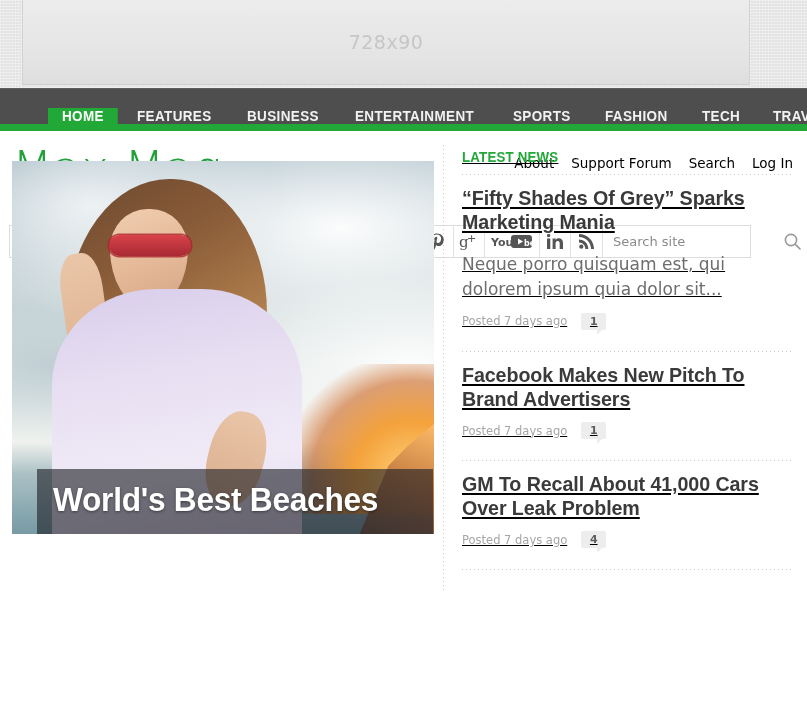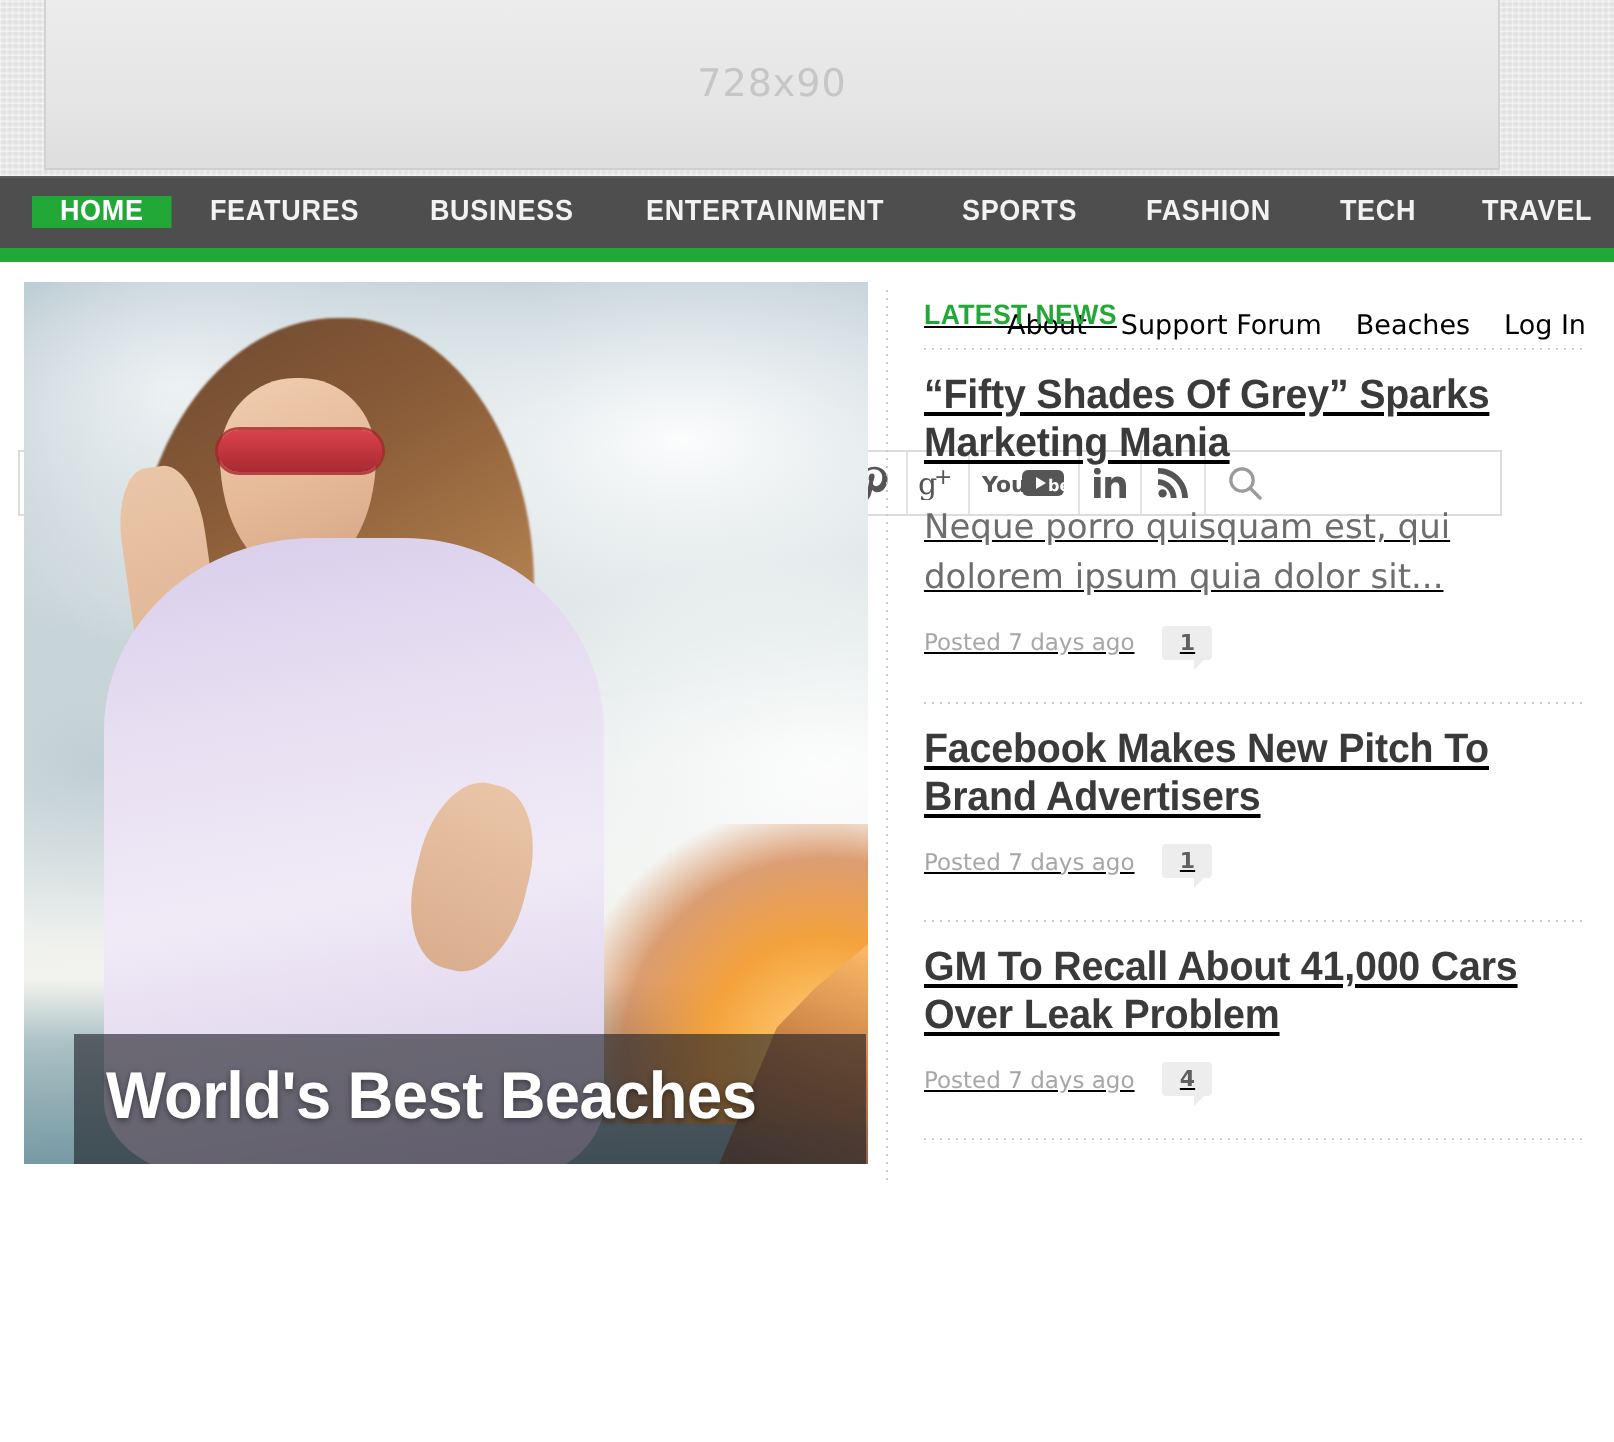--- a/index.html
+++ b/index.html
@@ -45,21 +45,22 @@
     letter-spacing: .5px;
   }
 
   
   .nav {
     position: absolute;
     left: 0; top: 88px; width: 807px; height: 36px;
     background: #4e4e4e;
     box-shadow: inset 0 1px 0 #5c5c5c;
     display: flex;
-    align-items: center;
+    align-items: flex-end;
+    padding-left: 32px;
   }
   .nav-underline {
     position: absolute;
     left: 0; top: 124px; width: 807px; height: 7px;
     background: #21a837;
   }
   .nav-item {
     display: flex;
     align-items: center;
     padding: 0 15px;
@@ -186,24 +187,25 @@
     background-size: 1px 4px;
     background-repeat: repeat-y;
     height: 445px;
   }
   .col-side { flex: 1; padding: 0 14px 0 18px; text-decoration: underline; }
 
   
   .hero {
     position: relative;
     width: 422px;
-    height: 441px;
+    height: 373px;
     overflow: hidden;
     cursor: pointer;
     background: #9fb3bd;
+    margin-top: 20px;
   }
   .hero-sky {
     position: absolute; inset: 0;
     background:
       radial-gradient(ellipse 120% 60% at 78% 18%, rgba(255,255,255,.95) 0%, rgba(255,255,255,.2) 45%, transparent 70%),
       radial-gradient(ellipse 70% 45% at 18% 12%, rgba(255,255,255,.75) 0%, transparent 65%),
       radial-gradient(ellipse 80% 40% at 95% 55%, rgba(255,255,255,.9) 0%, transparent 60%),
       radial-gradient(ellipse 60% 30% at 10% 55%, rgba(180,198,206,.7) 0%, transparent 70%),
       linear-gradient(175deg, #9db5c0 0%, #b9c9cf 22%, #d7e0e0 46%, #eef1ee 66%, #f6f4ee 80%, #e3dcd0 100%);
   }
@@ -376,21 +378,21 @@
     <div class="nav-item">TRAVEL</div>
   </div>
 <div class="nav-underline"></div>
 
 <div class="shell">
   <div class="masthead">
     <div class="logo">Max Mag</div>
     <div class="top-links" id="top-links">
         <a>About</a>
         <a>Support Forum</a>
-        <a>Beaches</a>
+        <a>Search</a>
         <a>Log In</a>
       </div>
   </div>
 </div>
 
 <div class="util-row">
   <div class="ticker">Fashion For Grown Ups at Rue du Mail</div>
   <div class="social" id="social">
       <div class="social-btn">
         <span style="display: flex;">
@@ -444,20 +446,21 @@
         <span style="display: flex;">
           <svg width="15" height="15" viewBox="0 0 15 15">
             <circle cx="2.3" cy="12.7" r="2.1" fill="currentColor"></circle>
             <path fill="currentColor" d="M0 5.6v2.9c3.5 0 6.4 2.9 6.4 6.5h2.9C9.3 9.7 5.1 5.6 0 5.6z"></path>
             <path fill="currentColor" d="M0 0v2.9c6.6 0 12.1 5.4 12.1 12.1H15C15 6.7 8.3 0 0 0z"></path>
           </svg>
         </span>
       </div>
     </div>
   <div class="search-box">
+    <input class="search-input" placeholder="Search site" style="">
     <span class="search-icon">
       <svg width="19" height="19" viewBox="0 0 19 19">
           <circle cx="8" cy="8" r="5.6" fill="none" stroke="currentColor" stroke-width="1.6"></circle>
           <line x1="12.2" y1="12.2" x2="17" y2="17" stroke="currentColor" stroke-width="1.7" stroke-linecap="round"></line>
         </svg>
     </span>
   </div>
 </div>
 
 <div class="content">

